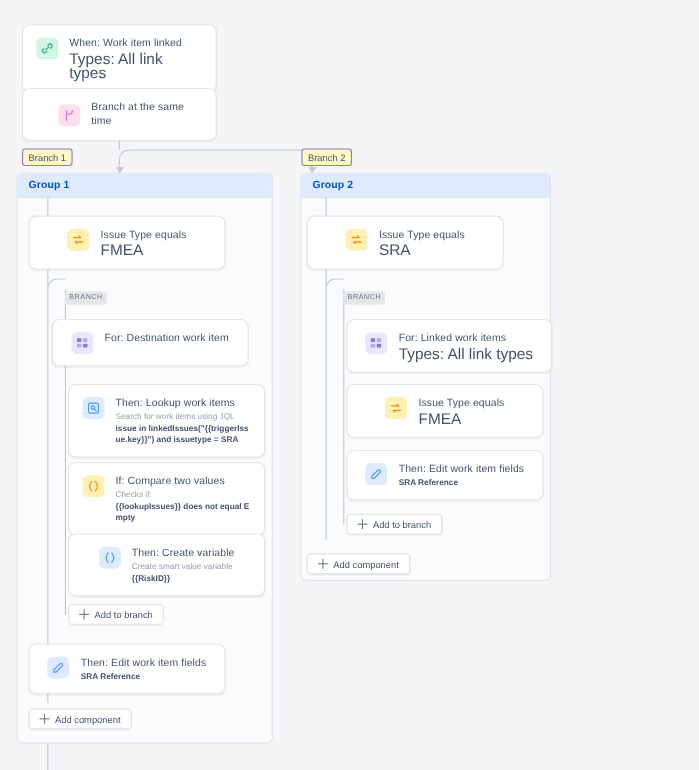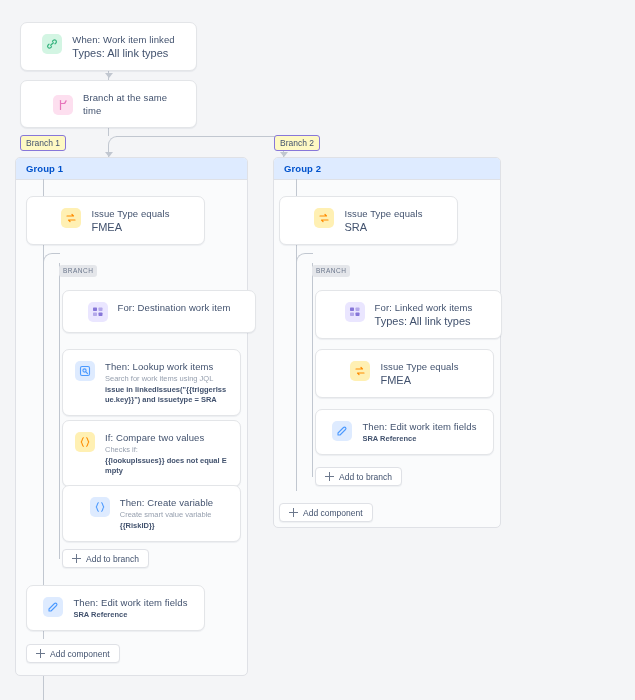--- a/index.html
+++ b/index.html
@@ -33,21 +33,21 @@
     justify-content: center;
   }
   .node-ico {
     flex: 0 0 auto; width: 20px; height: 20px; border-radius: 5px;
     display: flex; align-items: center; justify-content: center;
     margin-top: 1px;
   }
   .node-ico svg { display: block; }
   .node-txt { display: flex; flex-direction: column; gap: 1px; min-width: 0; }
   .n-title { font-size: 9.5px; color: #42526e; line-height: 13px; letter-spacing: .1px; }
-  .n-sub   { font-size: 11px; color: #42526e; line-height: 13px; }
+  .n-sub   { font-size: 14px; color: #42526e; line-height: 13px; }
   .n-desc  { font-size: 7.5px; color: #97a0af; line-height: 10px; }
   .n-code  { font-size: 7.5px; color: #42526e; line-height: 10px; font-weight: bold; word-break: break-all; }
 
   
   .group {
     position: absolute; background: #fafbfc;
     border: 1px solid #dfe1e6; border-radius: 5px;
   }
   .group-head {
     height: 22px; background: #deebff;
@@ -149,21 +149,21 @@
     <div class="node-txt">
       <div class="n-title">Issue Type equals</div>
       <div class="n-sub">FMEA</div>
     </div>
   </div>
 
   <div class="corner corner-tl" style="left:43px; top:253px; width:17px; height:10px;"></div>
   <div class="vline" style="left:59px; top:263px; height:296px;"></div>
   <div class="branch-badge" style="left:59px; top:265px;">BRANCH</div>
 
-  <div class="node" style="left:62px; top:290px; width:194px;">
+  <div class="node" style="left:47px; top:290px; width:179px;">
     <div class="node-ico" style="background:#eae6ff;">
       <svg width="12" height="12" viewBox="0 0 24 24" fill="#8777d9">
         <rect x="2" y="3" width="8" height="7" rx="1.3"></rect>
         <rect x="13" y="3" width="8" height="7" rx="1.3" opacity=".55"></rect>
         <rect x="2" y="13" width="8" height="7" rx="1.3" opacity=".55"></rect>
         <rect x="13" y="13" width="8" height="7" rx="1.3"></rect>
       </svg>
     </div>
     <div class="node-txt">
       <div class="n-title">For: Destination work item</div>

